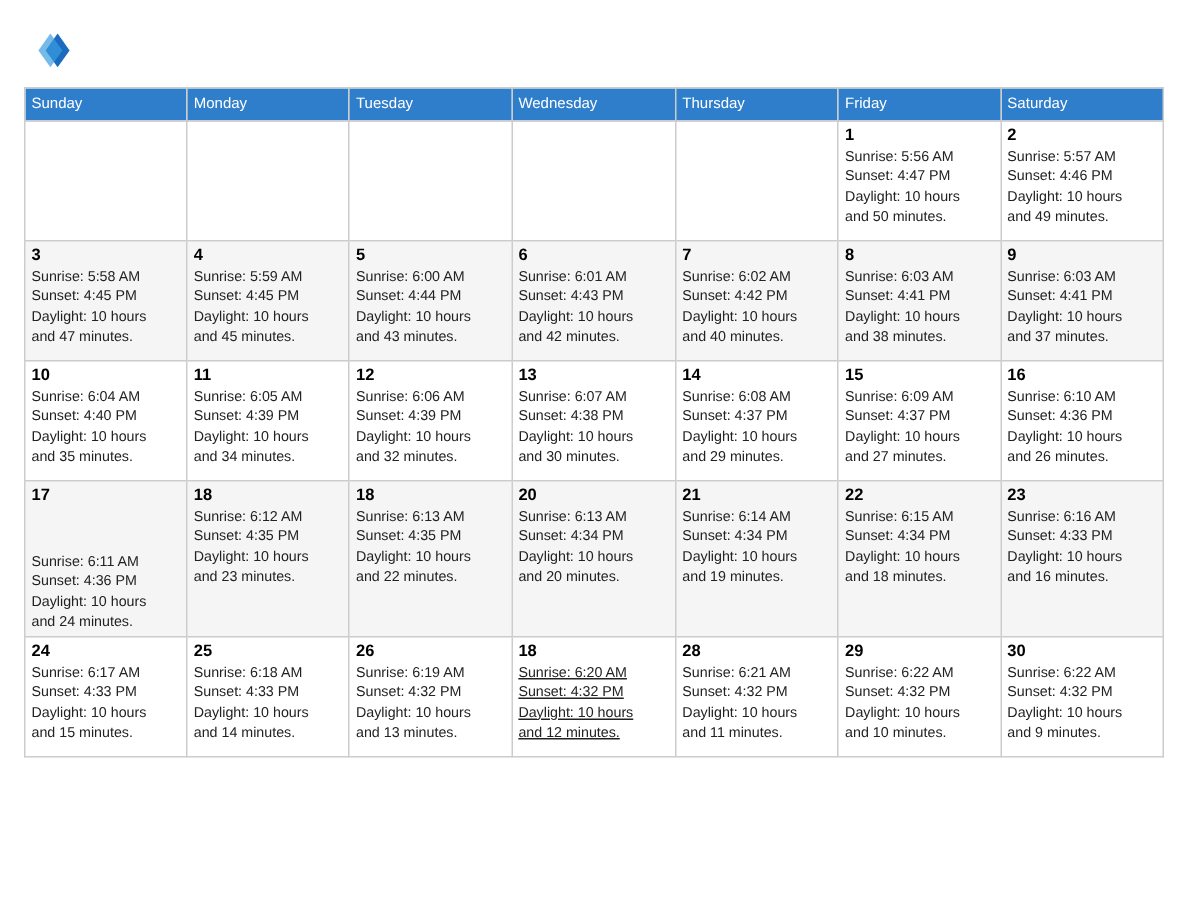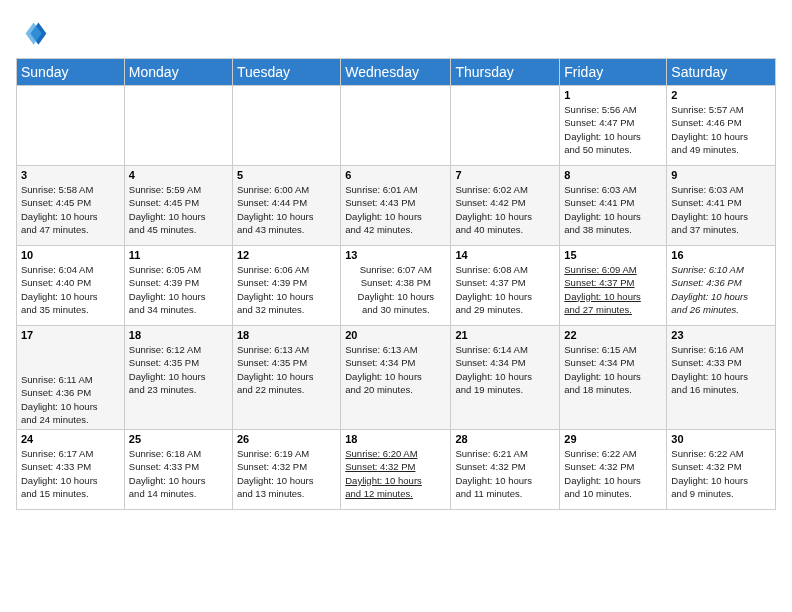--- a/index.html
+++ b/index.html
@@ -60,21 +60,21 @@
     .calendar {
       width: 100%;
       border-collapse: collapse;
       font-size: 10px;
     }
     .calendar th {
       background: #2e7ecb;
       color: #fff;
       padding: 5px 4px;
       text-align: left;
-      font-size: 14px;
+      font-size: 10px;
       font-weight: normal;
       border: 1px solid #ccc;
     }
     .calendar td {
       border: 1px solid #ccc;
       vertical-align: top;
       padding: 3px 4px;
       width: 113px;
       height: 80px;
       background: #fff;
@@ -222,42 +222,42 @@
           </td>
           <td>
             <span class="day-num">12</span>
             <div class="day-info" style="white-space: pre-line;">Sunrise: 6:06 AM
 Sunset: 4:39 PM
 Daylight: 10 hours
 and 32 minutes.</div>
           </td>
           <td>
             <span class="day-num">13</span>
-            <div class="day-info" style="white-space: pre-line; text-align: center;">Sunrise: 6:07 AM
+            <div class="day-info" style="white-space: pre-line;">Sunrise: 6:07 AM
 Sunset: 4:38 PM
 Daylight: 10 hours
 and 30 minutes.</div>
           </td>
           <td>
             <span class="day-num">14</span>
             <div class="day-info" style="white-space: pre-line;">Sunrise: 6:08 AM
 Sunset: 4:37 PM
 Daylight: 10 hours
 and 29 minutes.</div>
           </td>
           <td>
             <span class="day-num">15</span>
-            <div class="day-info" style="white-space: pre-line; text-decoration: underline;">Sunrise: 6:09 AM
+            <div class="day-info" style="white-space: pre-line;">Sunrise: 6:09 AM
 Sunset: 4:37 PM
 Daylight: 10 hours
 and 27 minutes.</div>
           </td>
           <td>
             <span class="day-num">16</span>
-            <div class="day-info" style="white-space: pre-line; font-style: italic;">Sunrise: 6:10 AM
+            <div class="day-info" style="white-space: pre-line;">Sunrise: 6:10 AM
 Sunset: 4:36 PM
 Daylight: 10 hours
 and 26 minutes.</div>
           </td>
         </tr>
         <tr class="row-even">
           <td>
             <span class="day-num">17</span>
             <div class="day-info" style="white-space: pre-line; margin-top: 32px;">Sunrise: 6:11 AM
 Sunset: 4:36 PM

